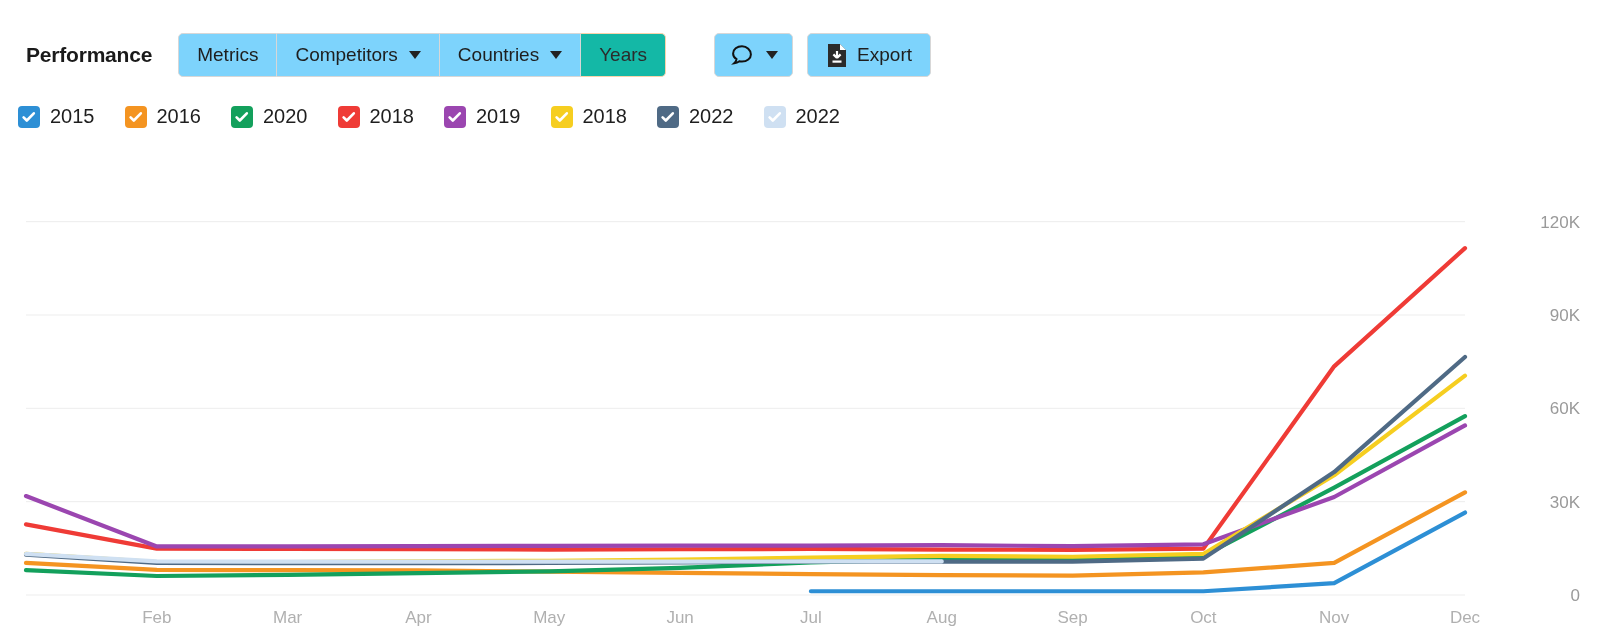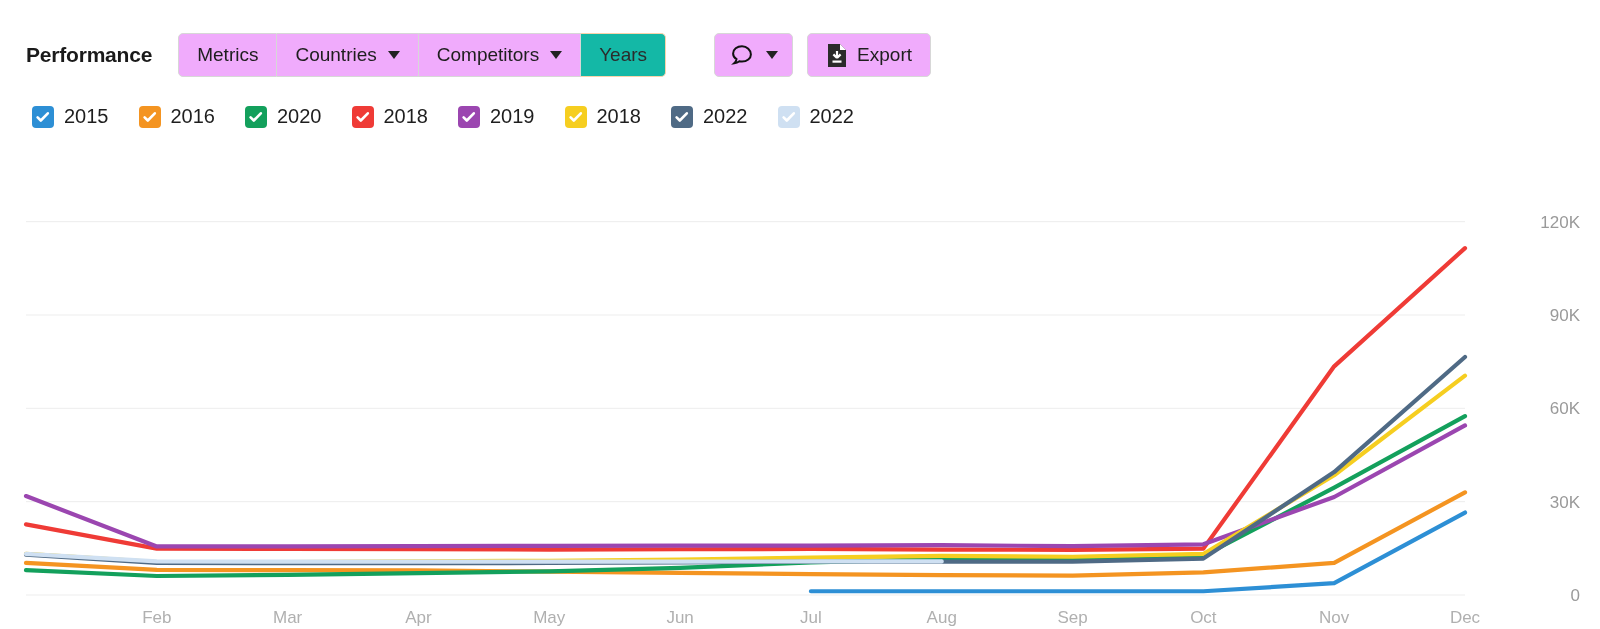--- a/index.html
+++ b/index.html
@@ -18,21 +18,21 @@
     display: flex; align-items: center; padding-left: 26px; padding-right: 24px;
   }
   .page-title {
     font-size: 21px; font-weight: bold; color: #1a1a1a;
     letter-spacing: -0.2px; margin-right: 26px; white-space: nowrap;
   }
   .btn-group { display: flex; align-items: stretch; }
   .btn {
     height: 44px; display: flex; align-items: center; justify-content: center;
     gap: 9px; padding: 0 18px;
-    background: #f0abfc; border: 1px solid #d7d7d7;
+    background: #7dd3fc; border: 1px solid #d7d7d7;
     font-size: 19px; color: #1e1e1e; white-space: nowrap;
     cursor: pointer;
   }
   .btn.seg-first { border-radius: 5px 0 0 5px; }
   .btn.seg-mid { border-left: none; }
   .btn.seg-last { border-left: none; border-radius: 0 5px 5px 0; }
   .btn.active-orange {
     background: #14b8a6; border-color: #fad3ab; color: #2b2b2b;
   }
   .btn.solo { border-radius: 5px; }
@@ -48,21 +48,21 @@
     border: 4px solid #faf08a; border-radius: 8px; padding: 3px;
     display: flex; align-items: center;
   }
   .highlight-ring .btn { border-radius: 4px; }
 
   .icon-bubble { display:block; }
   .icon-export { display:block; }
 
   
   .legend {
-    position: absolute; left: 32px; top: 85px;
+    position: absolute; left: 18px; top: 85px;
     display: flex; align-items: center; gap: 0;
   }
   .legend-item {
     display: flex; align-items: center; gap: 10px; margin-right: 30px;
     cursor: pointer;
   }
   .cbx {
     width: 22px; height: 22px; border-radius: 4px;
     display: flex; align-items: center; justify-content: center;
     flex: 0 0 22px;
@@ -89,25 +89,25 @@
 
   <div class="toolbar">
 
     <div class="page-title">Performance</div>
 
     <div class="btn-group">
       <div class="btn seg-first">
         <span>Metrics</span>
       </div>
       <div class="btn seg-mid">
+        <span>Competitors</span>
+        <span class="caret"></span>
+      </div>
+      <div class="btn seg-mid">
         <span>Countries</span>
-        <span class="caret"></span>
-      </div>
-      <div class="btn seg-mid">
-        <span>Competitors</span>
         <span class="caret"></span>
       </div>
       <div class="btn seg-last active-orange">
         <span>Years</span>
       </div>
     </div>
 
     <div class="gap-12"></div>
 
 

